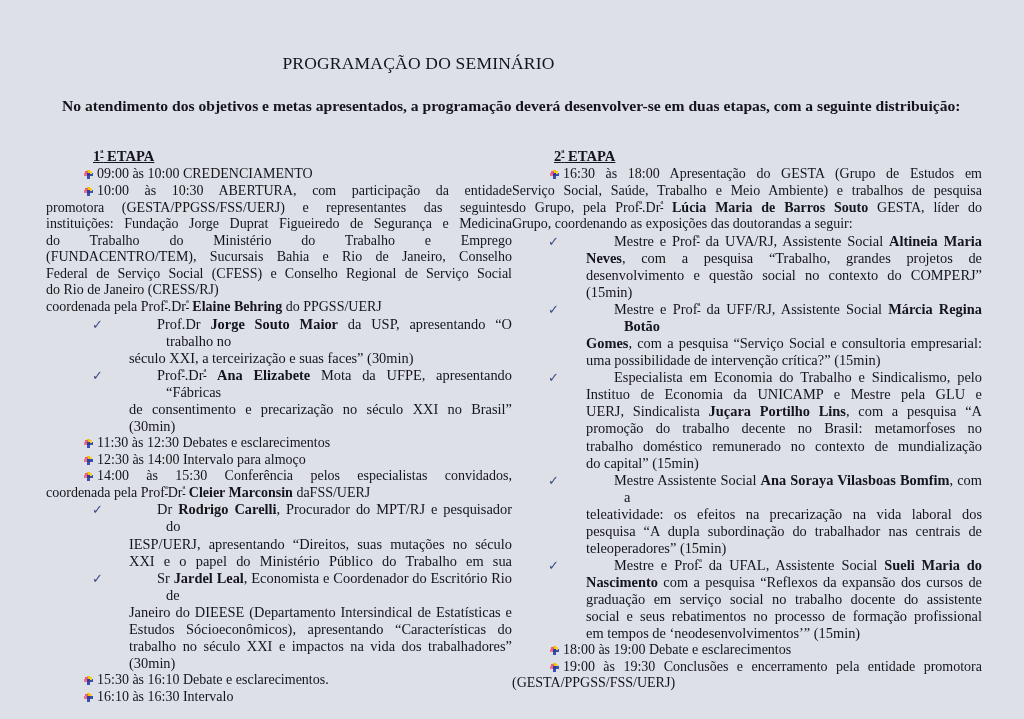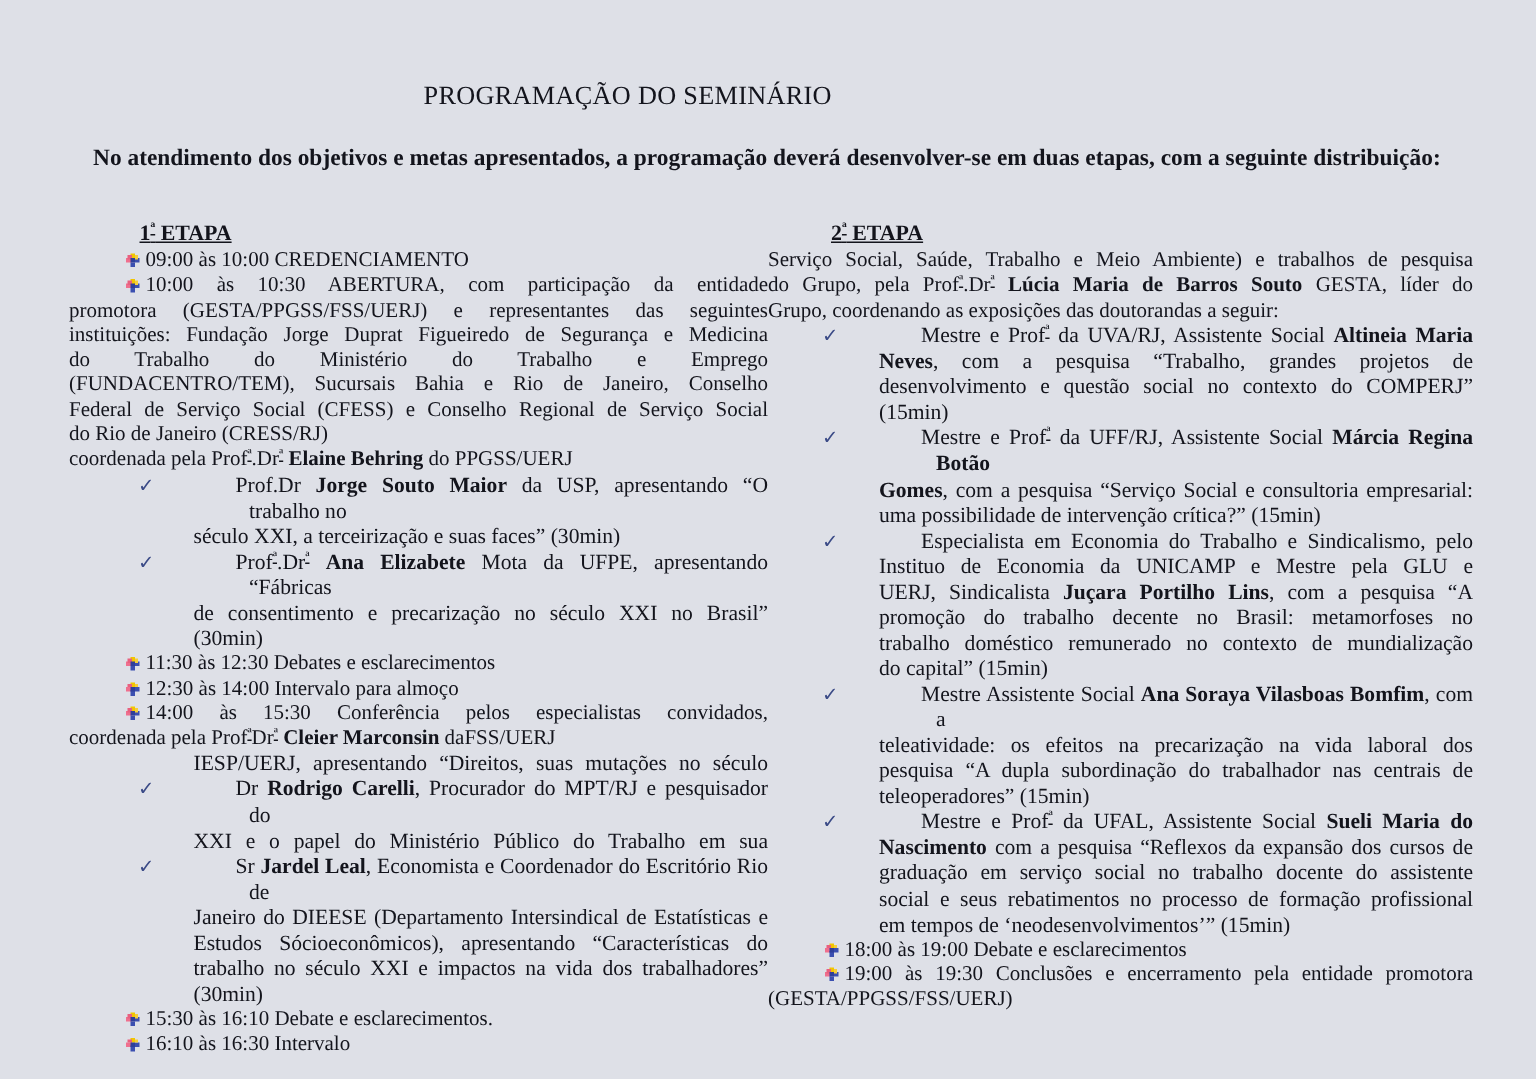--- a/index.html
+++ b/index.html
@@ -186,22 +186,22 @@
       <div class="item1">
         <span class="first-line-pad"></span><span class="xbullet"><i class="arm-top"></i><i class="arm-left"></i><i class="arm-right"></i><i class="arm-bot"></i><i class="q-tl"></i><i class="q-tr"></i><i class="core"></i></span><span>12:30 às 14:00 Intervalo para almoço</span>
       </div>
 
       <div class="item1">
         <span class="stretch"><span class="first-line-pad"></span><span class="xbullet"><i class="arm-top"></i><i class="arm-left"></i><i class="arm-right"></i><i class="arm-bot"></i><i class="q-tl"></i><i class="q-tr"></i><i class="core"></i></span><span>14:00 às 15:30 Conferência pelos especialistas convidados,</span></span>
         <span class="stretch lastnat"><span>coordenada pela Prof</span><sup class="ord">ª</sup><span>Dr</span><sup class="ord">ª</sup> <b>Cleier Marconsin</b><span> daFSS/UERJ</span></span>
       </div>
 
       <div class="item2">
+        <span class="stretch"><span class="check">✓</span><span>Dr </span><b>Rodrigo Carelli</b><span>, Procurador do MPT/RJ e pesquisador do</span></span>
         <span class="stretch">IESP/UERJ, apresentando “Direitos, suas mutações no século</span>
-        <span class="stretch"><span class="check">✓</span><span>Dr </span><b>Rodrigo Carelli</b><span>, Procurador do MPT/RJ e pesquisador do</span></span>
         <span class="stretch">XXI e o papel do Ministério Público do Trabalho em sua</span>
       </div>
 
       <div class="item2">
         <span class="stretch"><span class="check">✓</span><span>Sr </span><b>Jardel Leal</b><span>, Economista e Coordenador do Escritório Rio de</span></span>
         <span class="stretch">Janeiro do DIEESE (Departamento Intersindical de Estatísticas e</span>
         <span class="stretch">Estudos Sócioeconômicos), apresentando “Características do</span>
         <span class="stretch">trabalho no século XXI e impactos na vida dos trabalhadores”</span>
         <span class="stretch lastnat">(30min)</span>
       </div>
@@ -214,20 +214,21 @@
         <span class="first-line-pad"></span><span class="xbullet"><i class="arm-top"></i><i class="arm-left"></i><i class="arm-right"></i><i class="arm-bot"></i><i class="q-tl"></i><i class="q-tr"></i><i class="core"></i></span><span>16:10 às 16:30 Intervalo</span>
       </div>
 
     </div>
 
     <div class="col col-right">
 
       <div class="etapa-head"><span>2</span><sup class="ord">ª</sup><span> ETAPA</span></div>
 
       <div class="item1">
+        <span class="stretch"><span class="first-line-pad"></span><span class="xbullet"><i class="arm-top"></i><i class="arm-left"></i><i class="arm-right"></i><i class="arm-bot"></i><i class="q-tl"></i><i class="q-tr"></i><i class="core"></i></span><span>16:30 às 18:00 Apresentação do GESTA (Grupo de Estudos em</span></span>
         <span class="stretch">Serviço Social, Saúde, Trabalho e Meio Ambiente) e trabalhos de pesquisa</span>
         <span class="stretch"><span>do Grupo, pela Prof</span><sup class="ord">ª</sup><span>.Dr</span><sup class="ord">ª</sup> <b>Lúcia Maria de Barros Souto</b><span> GESTA, líder do</span></span>
         <span class="stretch lastnat">Grupo, coordenando as exposições das doutorandas a seguir:</span>
       </div>
 
       <div class="item2">
         <span class="stretch"><span class="check">✓</span><span>Mestre e Prof</span><sup class="ord">ª</sup><span> da UVA/RJ, Assistente Social </span><b>Altineia Maria</b></span>
         <span class="stretch"><b>Neves</b><span>, com a pesquisa “Trabalho, grandes projetos de</span></span>
         <span class="stretch">desenvolvimento e questão social no contexto do COMPERJ”</span>
         <span class="stretch lastnat">(15min)</span>

